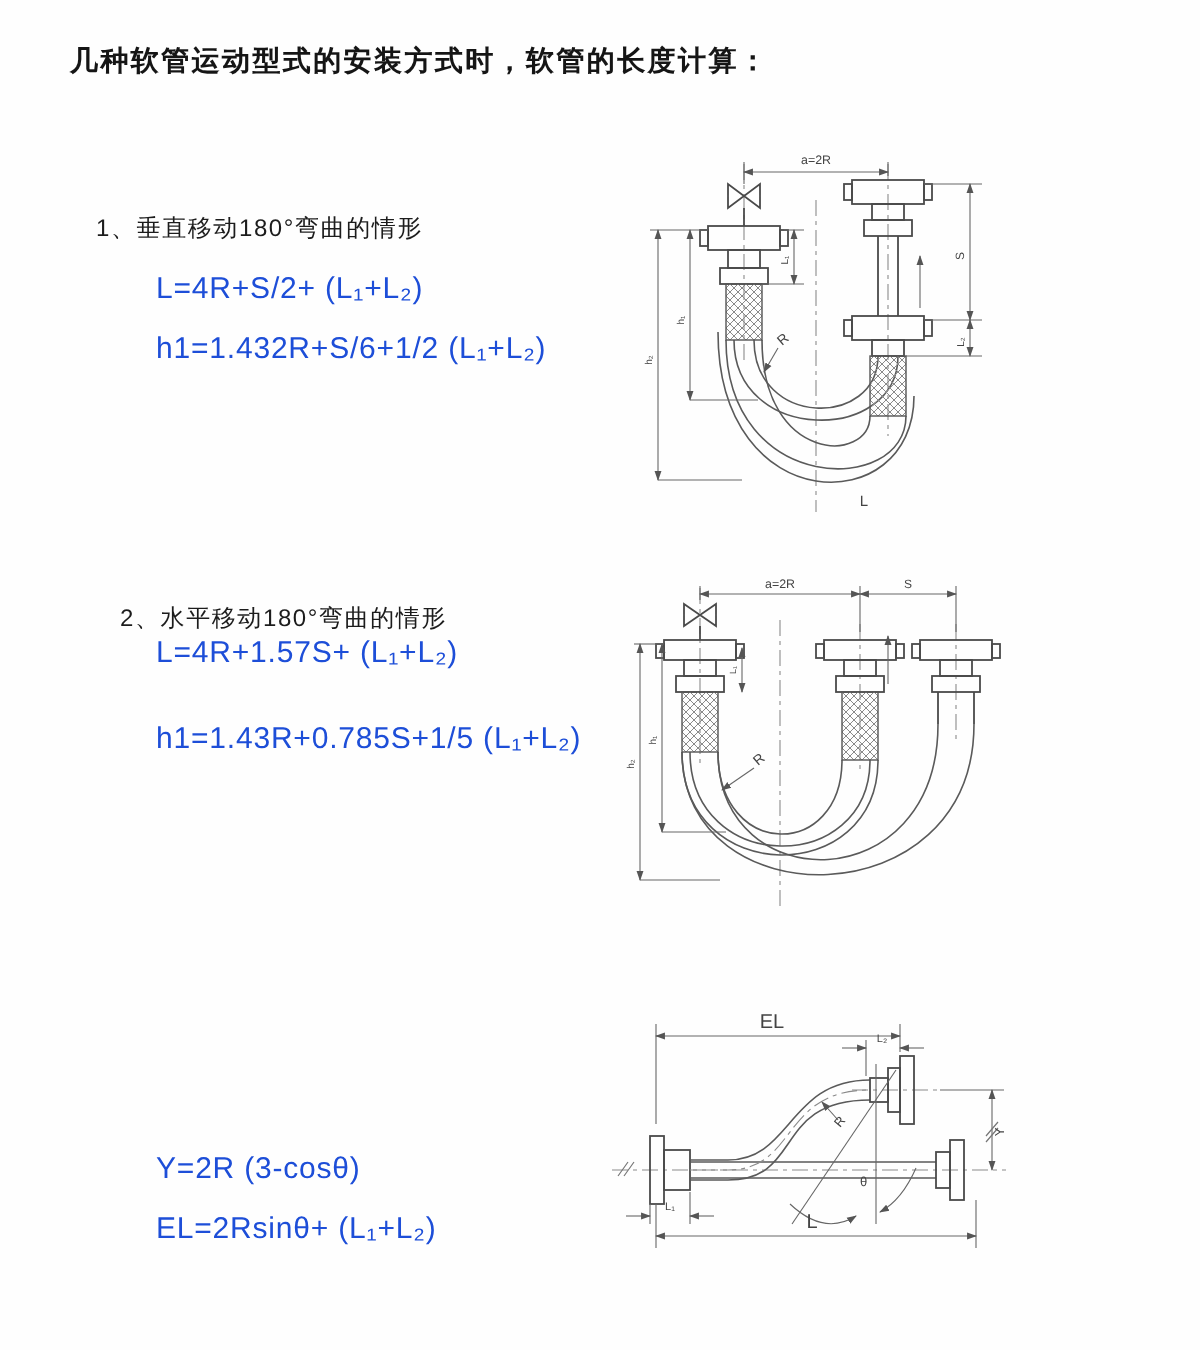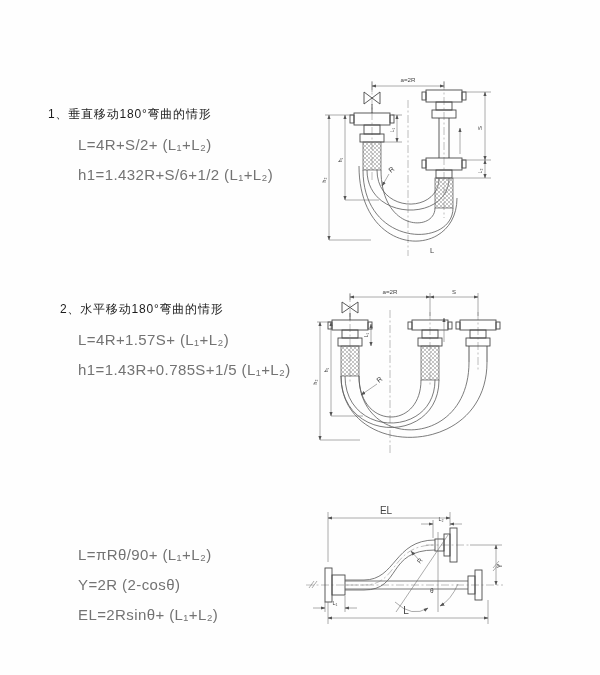--- a/index.html
+++ b/index.html
@@ -4,45 +4,45 @@
 <style>
   html,body{margin:0;padding:0;}
   body{
     width:600px;height:675px;background:#ffffff;position:relative;overflow:hidden;
     font-family:"Liberation Sans","DejaVu Sans",sans-serif;color:#222;
   }
   .page{position:absolute;inset:0;background:#fefefe;}
   .t{position:absolute;white-space:pre;}
   .title{font-size:14px;letter-spacing:1.2px;color:#151515;font-weight:bold;}
   .heading{font-size:12px;letter-spacing:0.8px;color:#1c1c1c;}
-  .formula{font-size:15px;letter-spacing:0.4px;color:#737373;}
+  .formula{font-size:15px;letter-spacing:0.4px;color:#1d4ed8;}
   svg{position:absolute;overflow:visible;}
   svg text{font-family:"Liberation Sans","DejaVu Sans",sans-serif;fill:#444;}
   .outline{fill:none;stroke:#4a4a4a;stroke-width:0.9;}
   .hose{fill:none;stroke:#5a5a5a;stroke-width:0.8;}
   .dim{fill:none;stroke:#666;stroke-width:0.55;}
   .cl{fill:none;stroke:#8a8a8a;stroke-width:0.55;stroke-dasharray:8 2.5 2 2.5;}
   .hatchbox{stroke:#555;stroke-width:0.7;}
 </style>
 </head>
 <body>
 
 <div class="page">
 
+  <div class="t title" style="left:35px;top:22px">几种软管运动型式的安装方式时，软管的长度计算：</div>
 
   <div class="t heading" style="left:48px;top:106px">1、垂直移动180°弯曲的情形</div>
   <div class="t formula" style="left:78px;top:136px">L=4R+S/2+ (L₁+L₂)</div>
   <div class="t formula" style="left:78px;top:166px">h1=1.432R+S/6+1/2 (L₁+L₂)</div>
 
   <div class="t heading" style="left:60px;top:301px">2、水平移动180°弯曲的情形</div>
-  <div class="t formula" style="left:78px;top:331px">L=4R+1.57S+ (L₁+L₂)</div>
+  <div class="t formula" style="left:78px;top:318px">L=4R+1.57S+ (L₁+L₂)</div>
   <div class="t formula" style="left:78px;top:361px">h1=1.43R+0.785S+1/5 (L₁+L₂)</div>
 
-  <div class="t formula" style="left:78px;top:546px">L=πRθ/90+ (L₁+L₂)</div>
-  <div class="t formula" style="left:78px;top:576px">Y=2R (2-cosθ)</div>
+  <div class="t formula" style="left:78px;top:576px">Y=2R (3-cosθ)</div>
   <div class="t formula" style="left:78px;top:606px">EL=2Rsinθ+ (L₁+L₂)</div>
 
   <svg style="left:305px;top:70px" width="250" height="192" viewBox="0 0 250 192">
     <defs>
       <marker id="m1" viewBox="0 0 10 10" refX="9" refY="5" markerWidth="9" markerHeight="9" orient="auto-start-reverse">
         <path d="M0,1.5 L10,5 L0,8.5 z" fill="#555"></path>
       </marker>
       <pattern id="p1" width="4" height="4" patternUnits="userSpaceOnUse">
         <path d="M0,0 L4,4 M4,0 L0,4" stroke="#8a8a8a" stroke-width="0.5"></path>
       </pattern>

